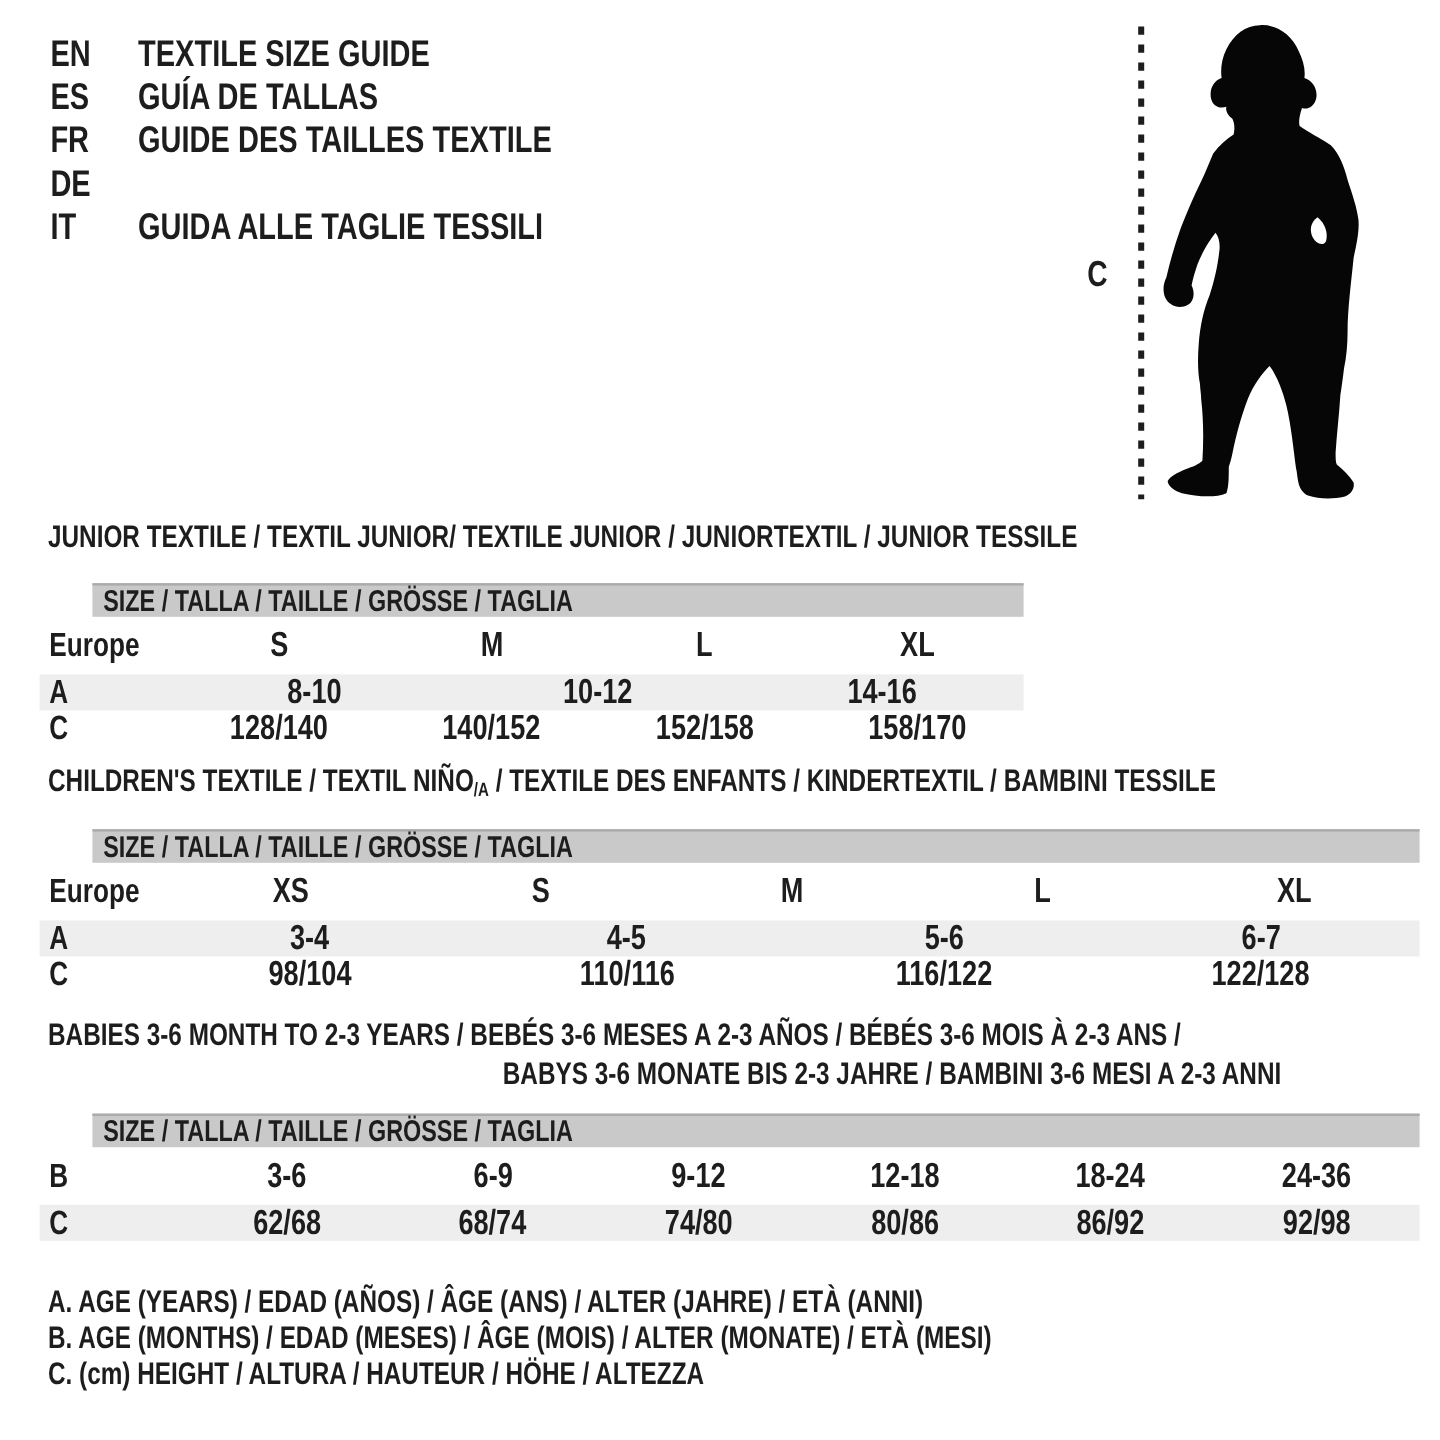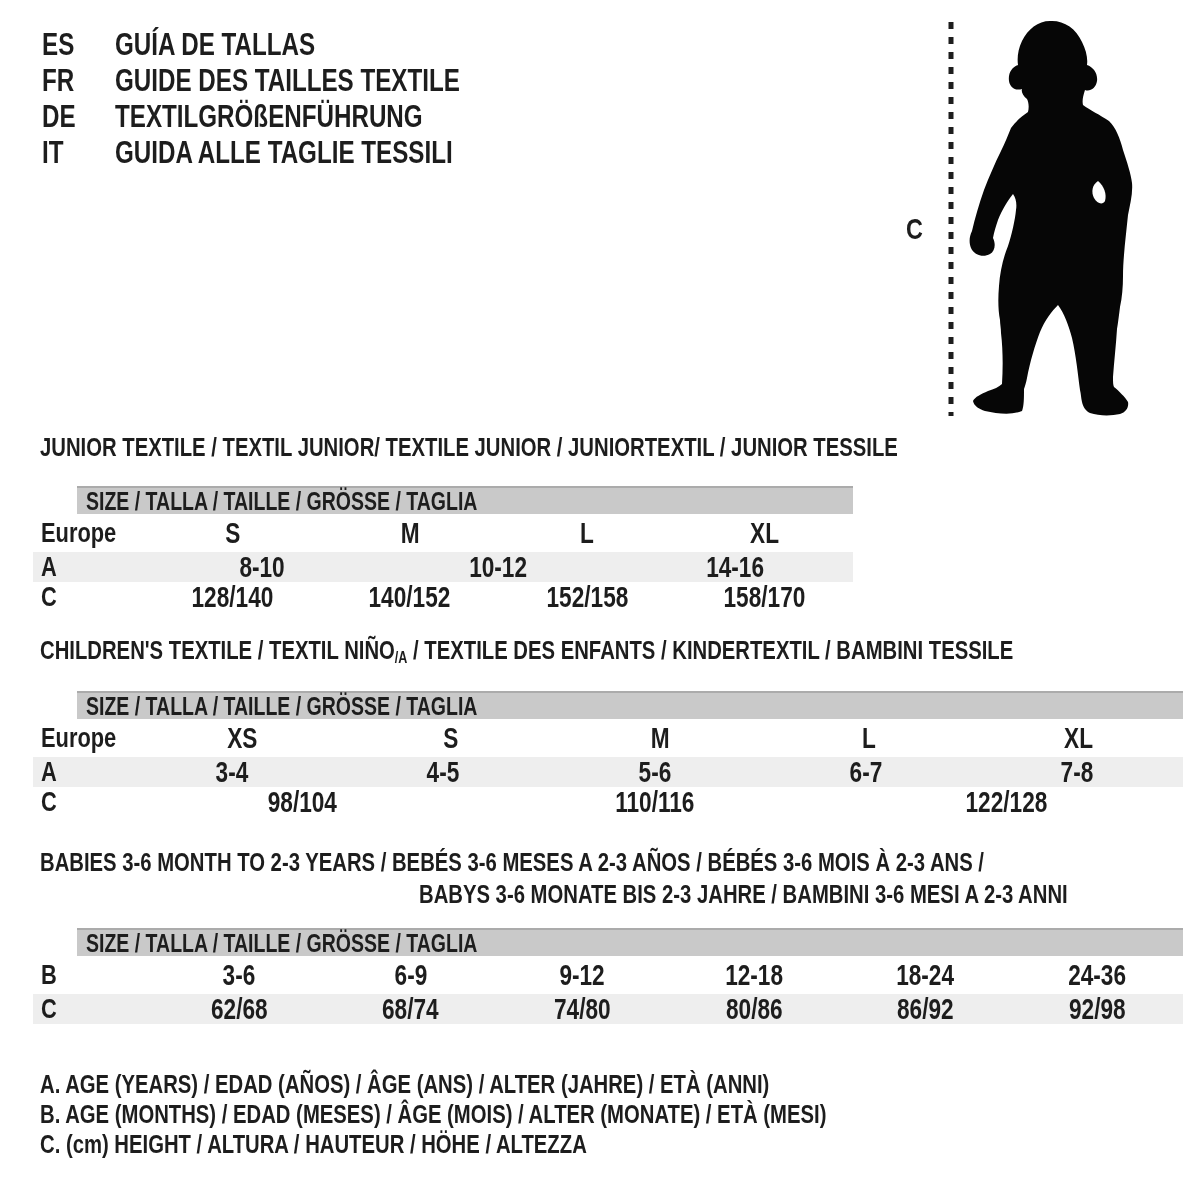--- a/index.html
+++ b/index.html
@@ -41,49 +41,52 @@
   .size-table{position:absolute;left:33px;}
   .t-junior{top:486px;width:820px;}
   .t-children{top:691px;width:1150px;}
   .t-babies{top:928px;width:1150px;}
   .thead{
     height:28px;background:var(--table-header-bg);
     border-top:2px solid var(--table-header-edge);
     display:flex;align-items:center;padding-left:9px;font-size:25px;margin-left:44px;
   }
   .trow{display:flex;align-items:center;height:30px;font-size:29px;}
-  .trow.tall{height:38px;}
+  .trow.tall{height:48px;}
   .trow.alt{background:var(--row-alt-bg);}
   .cell{flex:1;text-align:center;overflow:visible;}
   .cell.rlabel{text-align:left;padding-left:8px;font-size:28px;}
   .t-junior  .cell.rlabel{flex:0 0 111px;}
   .t-children .cell.rlabel{flex:0 0 93px;}
   .t-babies  .cell.rlabel{flex:0 0 120px;}
 
   
   .legend{position:absolute;left:40px;top:1069px;}
   .legend-line{height:30px;display:flex;align-items:center;font-size:26px;}
 </style>
 </head>
 <body>
 
 <div class="page">
 
   <div class="lang-block">
     <div class="lang-row">
+      <span class="lang-code"><span class="cond">EN</span></span>
+      <span class="lang-label"><span class="cond">TEXTILE SIZE GUIDE</span></span>
+    </div>
+    <div class="lang-row">
       <span class="lang-code"><span class="cond">ES</span></span>
       <span class="lang-label"><span class="cond">GUÍA DE TALLAS</span></span>
     </div>
     <div class="lang-row">
       <span class="lang-code"><span class="cond">FR</span></span>
       <span class="lang-label"><span class="cond">GUIDE DES TAILLES TEXTILE</span></span>
     </div>
     <div class="lang-row">
       <span class="lang-code"><span class="cond">DE</span></span>
-      <span class="lang-label"><span class="cond">TEXTILGRÖßENFÜHRUNG</span></span>
     </div>
     <div class="lang-row">
       <span class="lang-code"><span class="cond">IT</span></span>
       <span class="lang-label"><span class="cond">GUIDA ALLE TAGLIE TESSILI</span></span>
     </div>
   </div>
 
   <span class="c-label"><span class="cond">C</span></span>
   <svg class="figure" viewBox="0 0 320 430" xmlns="http://www.w3.org/2000/svg" style="color:var(--silhouette);">
     <line x1="71" y1="22" x2="71" y2="416" stroke="var(--text)" stroke-width="5" stroke-dasharray="7 8"></line>
@@ -160,26 +163,26 @@
       <span class="cell"><span class="cond-c">M</span></span>
       <span class="cell"><span class="cond-c">L</span></span>
       <span class="cell"><span class="cond-c">XL</span></span>
     </div>
     <div class="trow alt">
       <span class="cell rlabel"><span class="cond">A</span></span>
       <span class="cell"><span class="cond-c">3-4</span></span>
       <span class="cell"><span class="cond-c">4-5</span></span>
       <span class="cell"><span class="cond-c">5-6</span></span>
       <span class="cell"><span class="cond-c">6-7</span></span>
-      <span class="cell"><span class="cond-c">7-8</span></span>
     </div>
     <div class="trow">
       <span class="cell rlabel"><span class="cond">C</span></span>
       <span class="cell"><span class="cond-c">98/104</span></span>
       <span class="cell"><span class="cond-c">110/116</span></span>
+      <span class="cell"><span class="cond-c">116/122</span></span>
       <span class="cell"><span class="cond-c">122/128</span></span>
     </div>
   </div>
 
   <div class="sec-heading h-babies">
     <div><span class="cond">BABIES 3-6 MONTH TO 2-3 YEARS / BEBÉS 3-6 MESES A 2-3 AÑOS / BÉBÉS 3-6 MOIS À 2-3 ANS /</span></div>
     <div><span class="cond">BABYS 3-6 MONATE BIS 2-3 JAHRE / BAMBINI 3-6 MESI A 2-3 ANNI</span></div>
   </div>
   <div class="size-table t-babies">
     <div class="thead">

